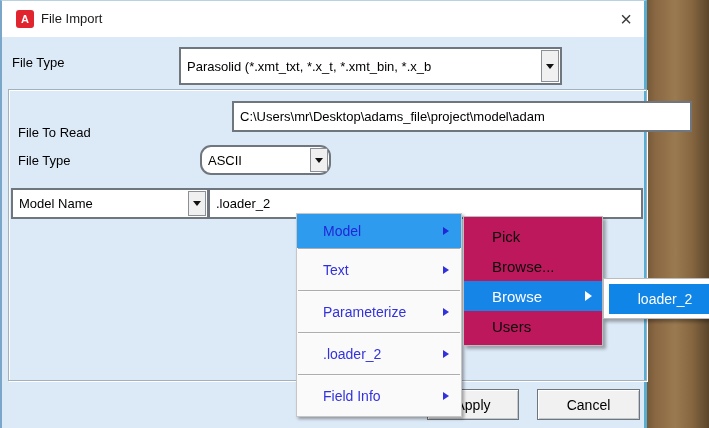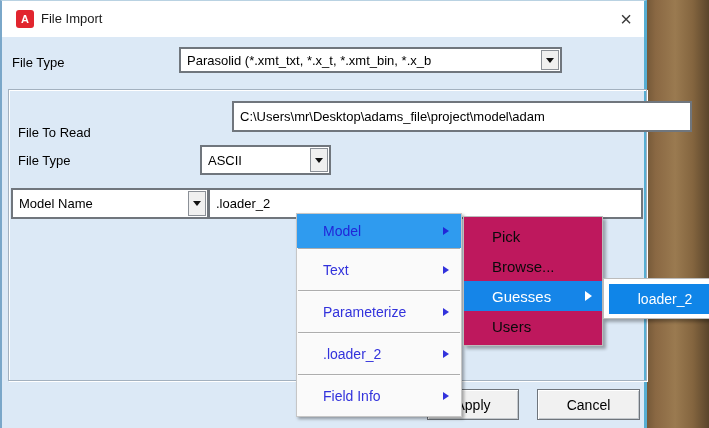--- a/index.html
+++ b/index.html
@@ -70,36 +70,36 @@
 
   <div class="dialog">
 
     <div class="titlebar">
       <div class="app-icon">A</div>
       <div class="title-text">File Import</div>
       <div class="close-btn">×</div>
     </div>
 
     <div class="label" style="left:10px; top:54px;">File Type</div>
-    <div class="combo" style="left:177px; top:46px; width:383px; height:26px;">
+    <div class="combo" style="left:177px; top:46px; width:383px; height:38px;">
       <div class="combo-text">Parasolid (*.xmt_txt, *.x_t, *.xmt_bin, *.x_b</div>
       <div class="combo-btn">
         <div class="tri-down"></div>
       </div>
     </div>
 
     <div class="groupbox"></div>
 
     <div class="label" style="left:16px; top:124px;">File To Read</div>
     <div class="field" style="left:230px; top:100px; width:460px; height:31px;">
       <div class="field-text">C:\Users\mr\Desktop\adams_file\project\model\adam</div>
     </div>
 
     <div class="label" style="left:16px; top:152px;">File Type</div>
-    <div class="combo" style="left:198px; top:144px; width:131px; height:30px;">
+    <div class="combo" style="left:198px; top:144px; width:131px; height:30px;border-radius:11px;">
       <div class="combo-text">ASCII</div>
       <div class="combo-btn">
         <div class="tri-down"></div>
       </div>
     </div>
 
     <div class="combo" style="left:9px; top:187px; width:198px; height:31px;">
       <div class="combo-text">Model Name</div>
       <div class="combo-btn">
         <div class="tri-down"></div>
@@ -141,21 +141,21 @@
   </div>
 
   <div class="menu-sub">
     <div class="s-item">
       <span>Pick</span>
     </div>
     <div class="s-item">
       <span>Browse...</span>
     </div>
     <div class="s-item hl">
-      <span>Guesses</span>
+      <span>Browse</span>
       <div class="tri-right"></div>
     </div>
     <div class="s-item">
       <span>Users</span>
     </div>
   </div>
 
   <div class="menu-third">
     <div class="t-item">loader_2</div>
   </div>

